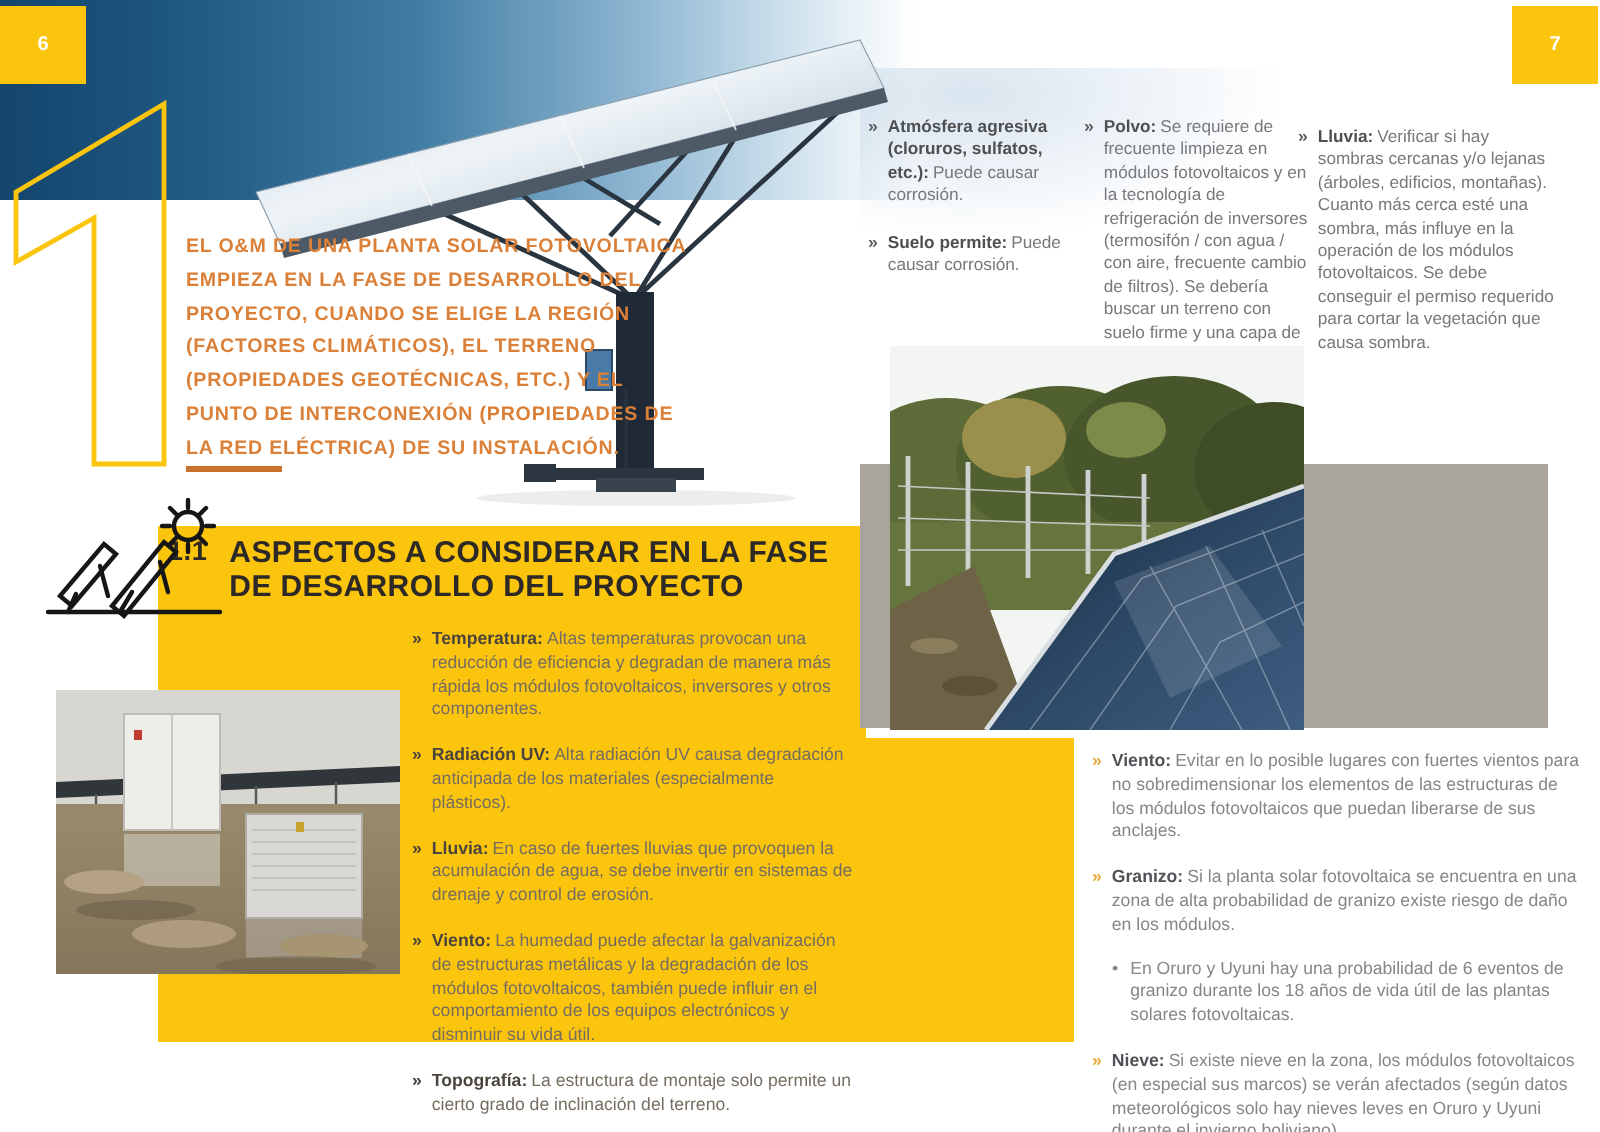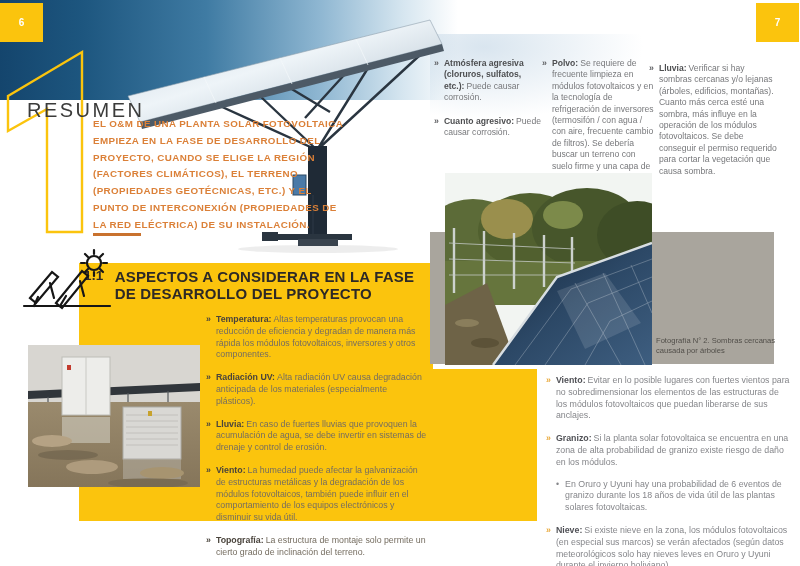--- a/index.html
+++ b/index.html
@@ -124,52 +124,50 @@
     <span>6</span>
   </div>
   <div class="abs pagesq right">
     <span>7</span>
   </div>
 
   <svg class="abs" style="left:0;top:40px;" width="100" height="200" viewBox="0 0 100 200">
     <path d="M8,56 L82,12 L82,192 L47,192 L47,69 L8,91 Z" fill="none" stroke="#FBC40D" stroke-width="2.4"></path>
   </svg>
 
-  <div class="abs chapter-title">RESUMEN</div>
   <p class="abs intro">EL O&amp;M DE UNA PLANTA SOLAR FOTOVOLTAICA EMPIEZA EN LA FASE DE DESARROLLO DEL PROYECTO, CUANDO SE ELIGE LA REGIÓN (FACTORES CLIMÁTICOS), EL TERRENO (PROPIEDADES GEOTÉCNICAS, ETC.) Y EL PUNTO DE INTERCONEXIÓN (PROPIEDADES DE LA RED ELÉCTRICA) DE SU INSTALACIÓN.</p>
   <div class="abs intro-rule"></div>
 
   <div class="abs blist topcol" style="left:434px;width:112px;">
     <div class="bitem">
       <span class="mk">»</span>
       <p><b>Atmósfera agresiva (cloruros, sulfatos, etc.):</b><span>Puede causar corrosión.</span></p>
     </div>
     <div class="bitem">
       <span class="mk">»</span>
-      <p><b>Cuanto agresivo:</b><span>Puede causar corrosión.</span></p>
+      <p><b>Suelo permite:</b><span>Puede causar corrosión.</span></p>
     </div>
   </div>
   <div class="abs blist topcol" style="left:542px;width:112px;">
     <div class="bitem">
       <span class="mk">»</span>
       <p><b>Polvo:</b><span>Se requiere de frecuente limpieza en módulos fotovoltaicos y en la tecnología de refrigeración de inversores (termosifón / con agua / con aire, frecuente cambio de filtros). Se debería buscar un terreno con suelo firme y una capa de vegetación densa pero baja.</span></p>
     </div>
   </div>
   <div class="abs blist topcol c3" style="left:649px;width:130px;">
     <div class="bitem">
       <span class="mk">»</span>
       <p><b>Lluvia:</b><span>Verificar si hay sombras cercanas y/o lejanas (árboles, edificios, montañas). Cuanto más cerca esté una sombra, más influye en la operación de los módulos fotovoltaicos. Se debe conseguir el permiso requerido para cortar la vegetación que causa sombra.</span></p>
     </div>
   </div>
 
   <div class="abs ybox main"></div>
   <div class="abs ybox right"></div>
 
   <div class="abs graybox"></div>
-  <p class="abs caption cap2">Fotografía N° 2. Sombras cercanas causada por árboles</p>
 
   <svg class="abs" style="left:445px;top:173px;" width="207" height="192" viewBox="0 0 207 192">
     <defs>
       <linearGradient id="pv2" x1="0" y1="0" x2="1" y2="1">
         <stop offset="0" stop-color="#16273C"></stop>
         <stop offset="0.5" stop-color="#2C4866"></stop>
         <stop offset="1" stop-color="#3E5E80"></stop>
       </linearGradient>
     </defs>
     <rect x="0" y="0" width="207" height="192" fill="#F2F5F2"></rect>

